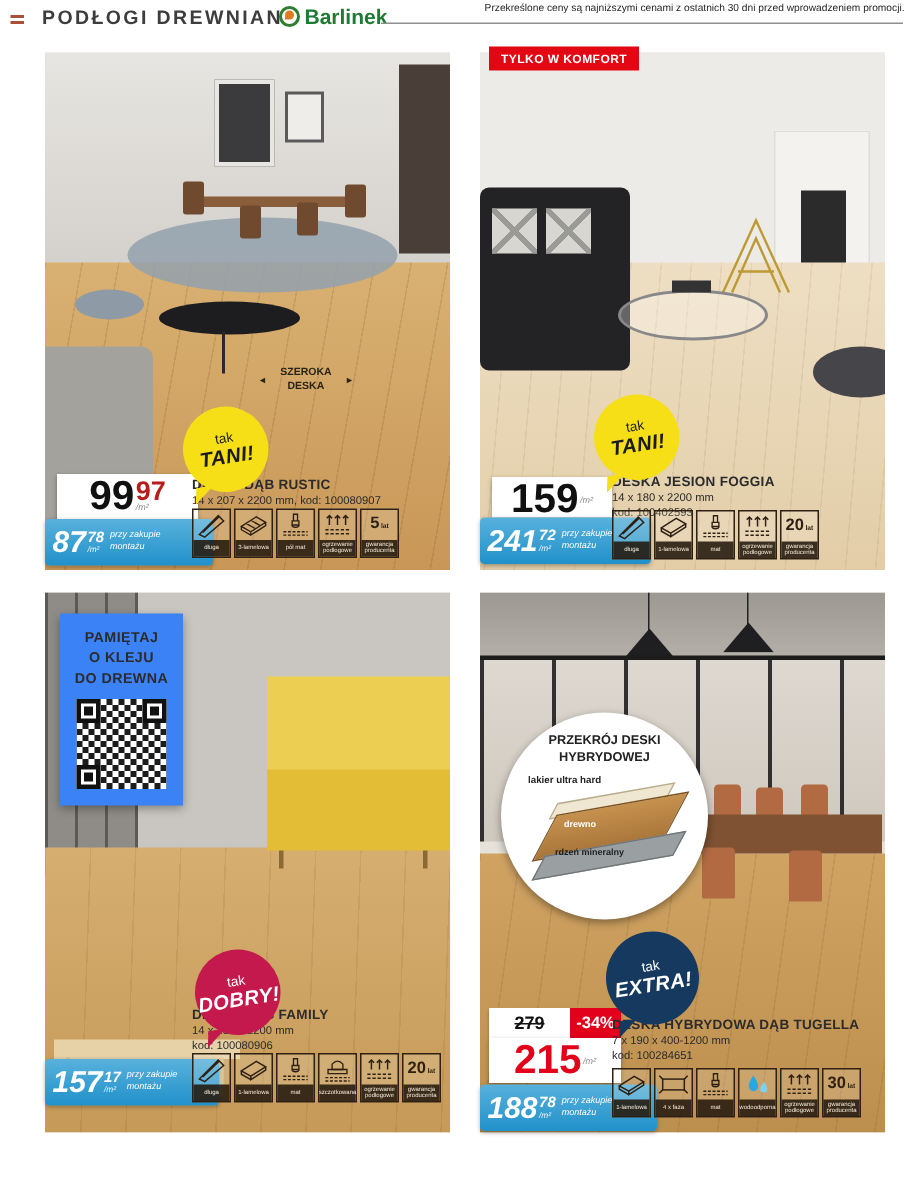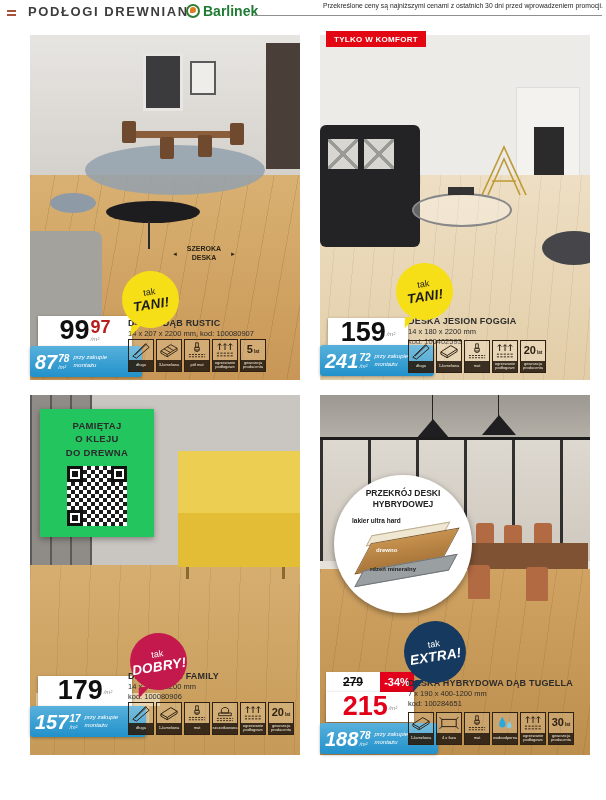--- a/index.html
+++ b/index.html
@@ -159,21 +159,21 @@
   .feat{width:26px;height:33px;border:1.3px solid #2e2113;box-sizing:border-box;
         background:rgba(250,245,235,.18);display:flex;flex-direction:column;justify-content:space-between;}
   .feat svg{width:22px;height:18px;margin:1px auto 0;display:block;}
   .feat .lbl{min-height:9px;background:rgba(35,24,12,.88);color:#f2e9d6;font-size:4px;
         line-height:1.15;display:flex;align-items:center;justify-content:center;
         text-align:center;padding:1px 1px;}
   .wval{text-align:center;font-weight:800;font-size:11px;line-height:1;margin-top:4px;}
   .wunit{font-size:4.5px;font-weight:700;margin-left:1px;}
 
   
-  .note-card{position:absolute;left:10px;top:14px;width:114px;height:128px;background:#22c55e;
+  .note-card{position:absolute;left:10px;top:14px;width:82px;height:128px;background:#3b82f6;
         box-shadow:0 2px 6px rgba(0,0,0,.35);z-index:2;text-align:center;padding-top:10px;
         box-sizing:border-box;}
   .nc-line{font-size:9.5px;font-weight:800;color:#2b2b2b;line-height:1.4;letter-spacing:.3px;}
   .qr{position:relative;width:60px;height:60px;margin:7px auto 0;
       background:repeating-conic-gradient(#1c1c1c 0 25%,#fff 0 50%) 0 0/8px 8px;}
   .qr .f{position:absolute;width:16px;height:16px;background:#fff;border:3px solid #111;box-sizing:border-box;}
   .qr .f::after{content:"";position:absolute;inset:2px;background:#111;}
   .f1{left:0;top:0;}.f2{right:0;top:0;}.f3{left:0;bottom:0;}
 
   
@@ -426,27 +426,20 @@
       <div class="qr">
           <div class="f f1"></div>
           <div class="f f2"></div>
           <div class="f f3"></div>
         </div>
     </div>
     <div class="badge b-red">
       <span class="pre">tak</span>
       <span class="word">DOBRY!</span>
     </div>
-    <div class="pw">
-      <span class="num">179</span>
-      <span class="col">
-          <span class="sup"></span>
-          <span class="unit">/m²</span>
-        </span>
-    </div>
     <div class="pb">
       <span class="num">157</span>
       <span class="col">
           <span class="sup">17</span>
           <span class="unit">/m²</span>
         </span>
       <span class="plbl">
           <span>przy zakupie</span>
           <span>montażu</span>
         </span>

